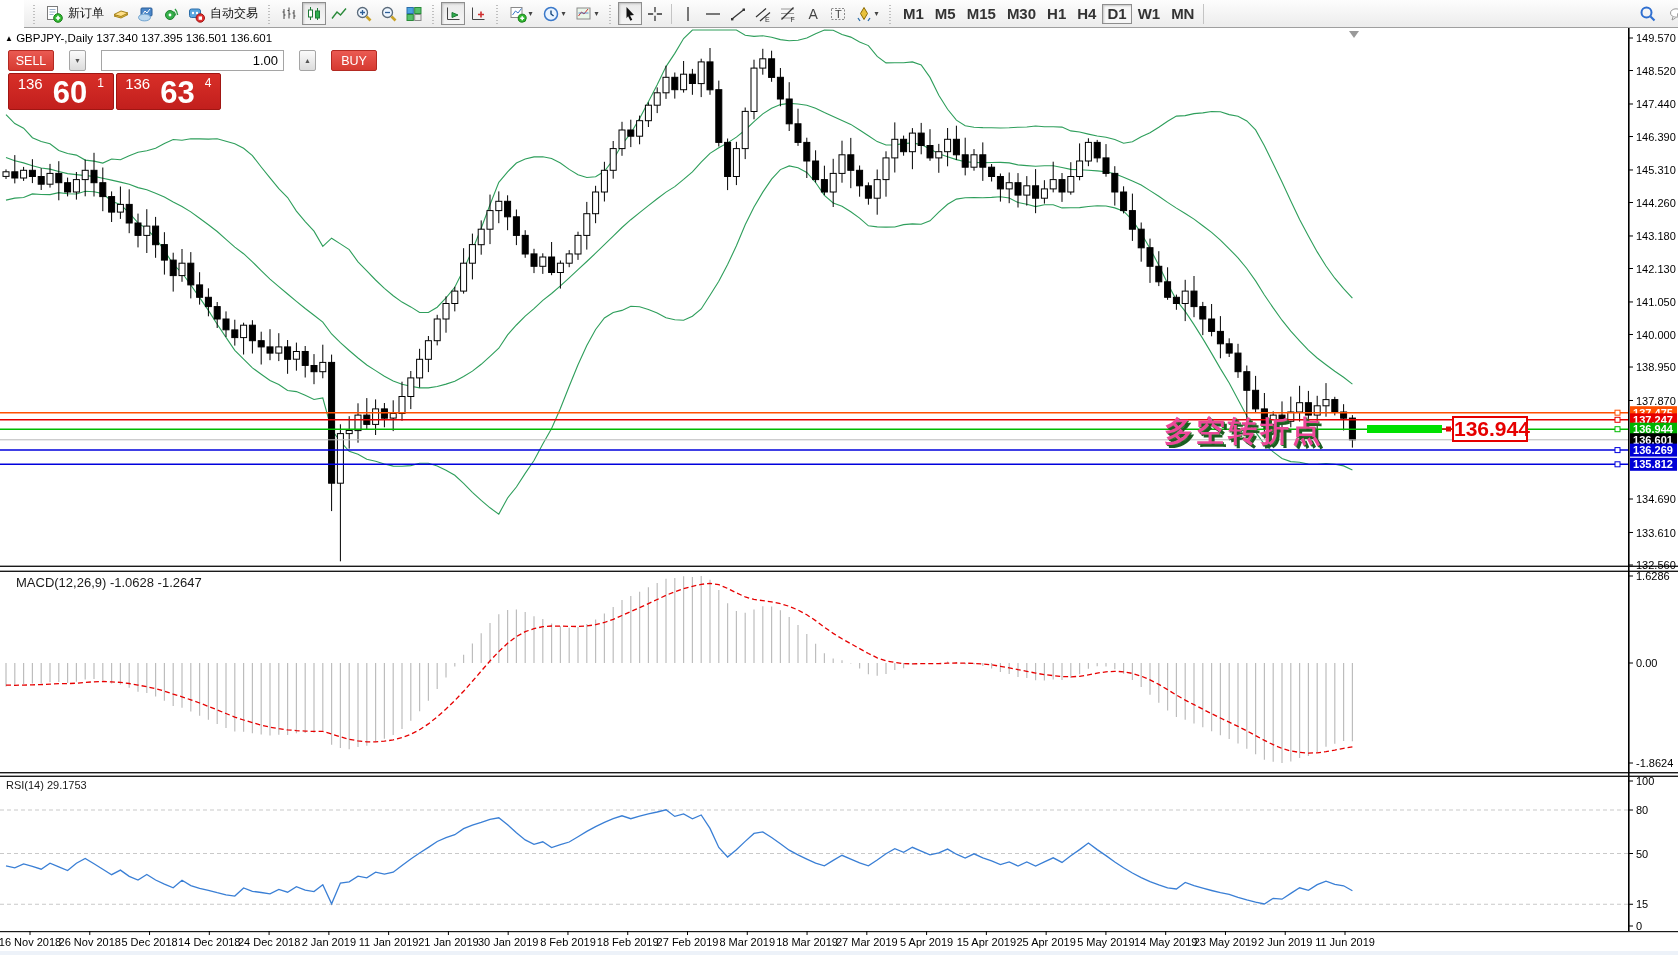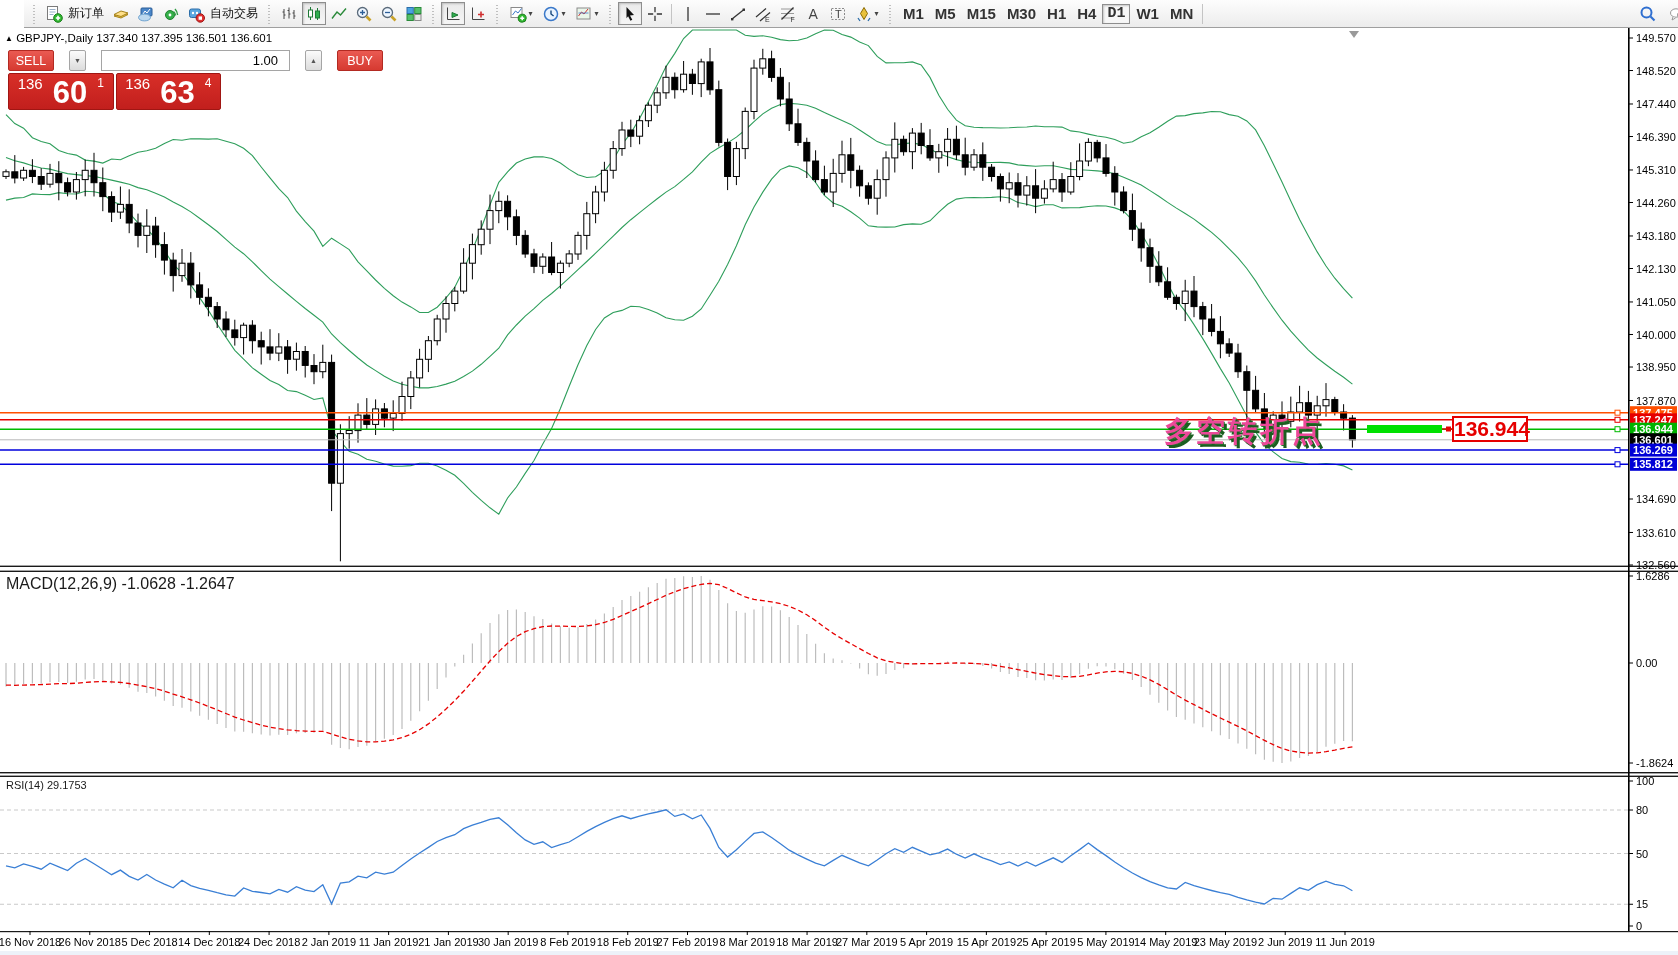--- a/index.html
+++ b/index.html
@@ -16,50 +16,50 @@
     background-size:2px 100%; background-repeat:no-repeat; background-position:2px 2px; }
   .tb { width:24px; height:23px; border:1px solid transparent; background:transparent;
     display:flex; align-items:center; justify-content:center; cursor:default; }
   .tb.pressed { border:1px solid #8e8e8e; background:linear-gradient(#e9e9e9,#f6f6f6);
     box-shadow:inset 1px 1px 2px rgba(0,0,0,.18); }
   .tb svg { display:block; }
   .tblabel { font-size:12px; color:#111; padding:0 4px 0 1px; white-space:nowrap; }
   .dd { font-size:8px; color:#444; margin-left:1px; }
   .tf { min-width:26px; height:20px; border:1px solid transparent; background:transparent;
     font-size:15px; font-weight:bold; color:#333; padding:0 4px; font-family:"Liberation Sans",sans-serif; }
-  .tf.active { border:1px solid #8e8e8e; background:#f7f7f7; box-shadow:inset 1px 1px 2px rgba(0,0,0,.2);font-family:Liberation Mono, monospace; }
+  .tf.active { border:1px solid #8e8e8e; background:#f7f7f7; box-shadow:inset 1px 1px 2px rgba(0,0,0,.2); }
   .vsep { width:1px; height:20px; background:#c4c4c4; margin:0 3px; }
   #right-icons { margin-left:auto; display:flex; align-items:center; gap:6px; padding-right:8px; }
 
   
   #chart-svg { position:absolute; left:0; top:28px; }
   .hit { position:absolute; left:0; width:1628px; z-index:3; }
 
   
   #chart-title { position:absolute; left:5px; top:32px; font-size:11.5px; color:#000; z-index:5; }
   #chart-title .tri { font-size:8px; vertical-align:1px; }
 
   #trade-panel { position:absolute; left:8px; top:50px; width:213px; z-index:6; }
   #tp-row1 { display:flex; gap:15px; height:21px; }
   .tp-btn { background:linear-gradient(#ea5a52,#d63a31); color:#fff; font-size:12.5px;
     border:1px solid #b32a22; border-radius:2px; flex:0 0 46px; display:flex;
     align-items:center; justify-content:center; }
   .tp-spin { flex:0 0 17px; background:linear-gradient(#fbfbfb,#dcdcdc); border:1px solid #a5a5a5;
     border-radius:2px; font-size:7px; color:#555; display:flex; align-items:center; justify-content:center; }
   #tp-vol { flex:1; border:1px solid #a5a5a5; font-size:13px; text-align:right;
-    padding-right:11px; font-family:"Liberation Sans",sans-serif; }
+    padding-right:5px; font-family:"Liberation Sans",sans-serif; }
   #tp-row2 { display:flex; gap:2px; margin-top:2px; height:37px; }
   .tp-price { flex:1; background:linear-gradient(#d82f28,#c21f1d); border:1px solid #a01613;
     border-radius:2px; color:#fff; display:flex; align-items:flex-end; justify-content:center;
     padding-bottom:2px; }
   .tp-price .sm { font-size:15px; margin-bottom:15px; }
   .tp-price .bg { font-size:31px; font-weight:bold; line-height:29px; margin:0 10px; }
   .tp-price .sup { font-size:12px; align-self:flex-start; margin-top:2px; }
 
-  #macd-label { position:absolute; left:6px; top:575px; font-size:16px; color:#1a1a1a; z-index:5;text-align:right; }
+  #macd-label { position:absolute; left:16px; top:575px; font-size:13px; color:#1a1a1a; z-index:5;text-align:right; }
   #rsi-label  { position:absolute; left:6px; top:779px; font-size:11px; color:#1a1a1a; z-index:5; }
 
   #cn-note { position:absolute; left:1164px; top:412px; z-index:6; font-size:29px; font-weight:bold;
     letter-spacing:3px; color:#ec4899; text-shadow:3px 3px 0 #1b5e20, 1px 1px 0 #2e7d32; }
 
   #price-callout { position:absolute; left:1452px; top:416px; width:76px; height:26px; z-index:6;
     border:2px solid #e60000; background:#fff; color:#e60000; font-size:21px; font-weight:bold;
     text-align:center; line-height:22px; }
 </style>
 </head>

